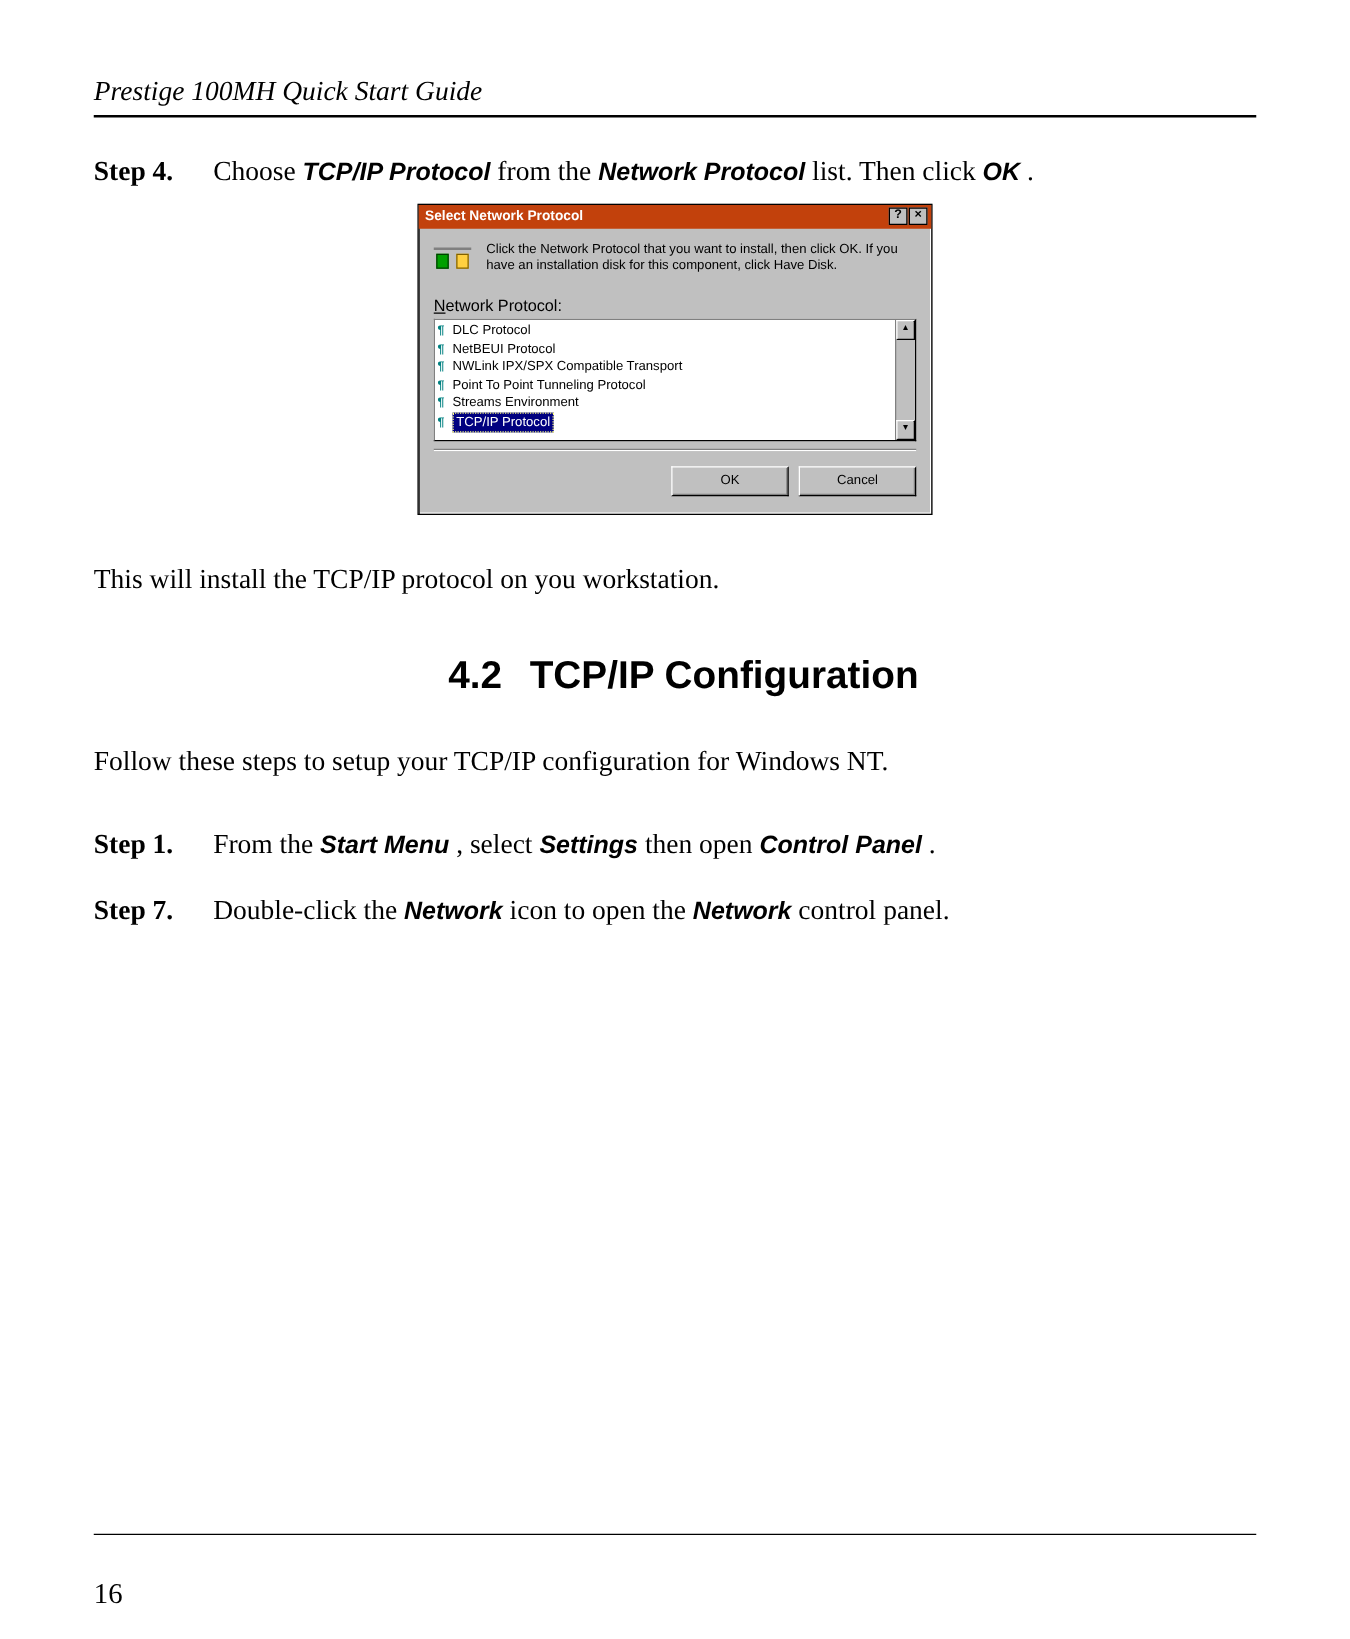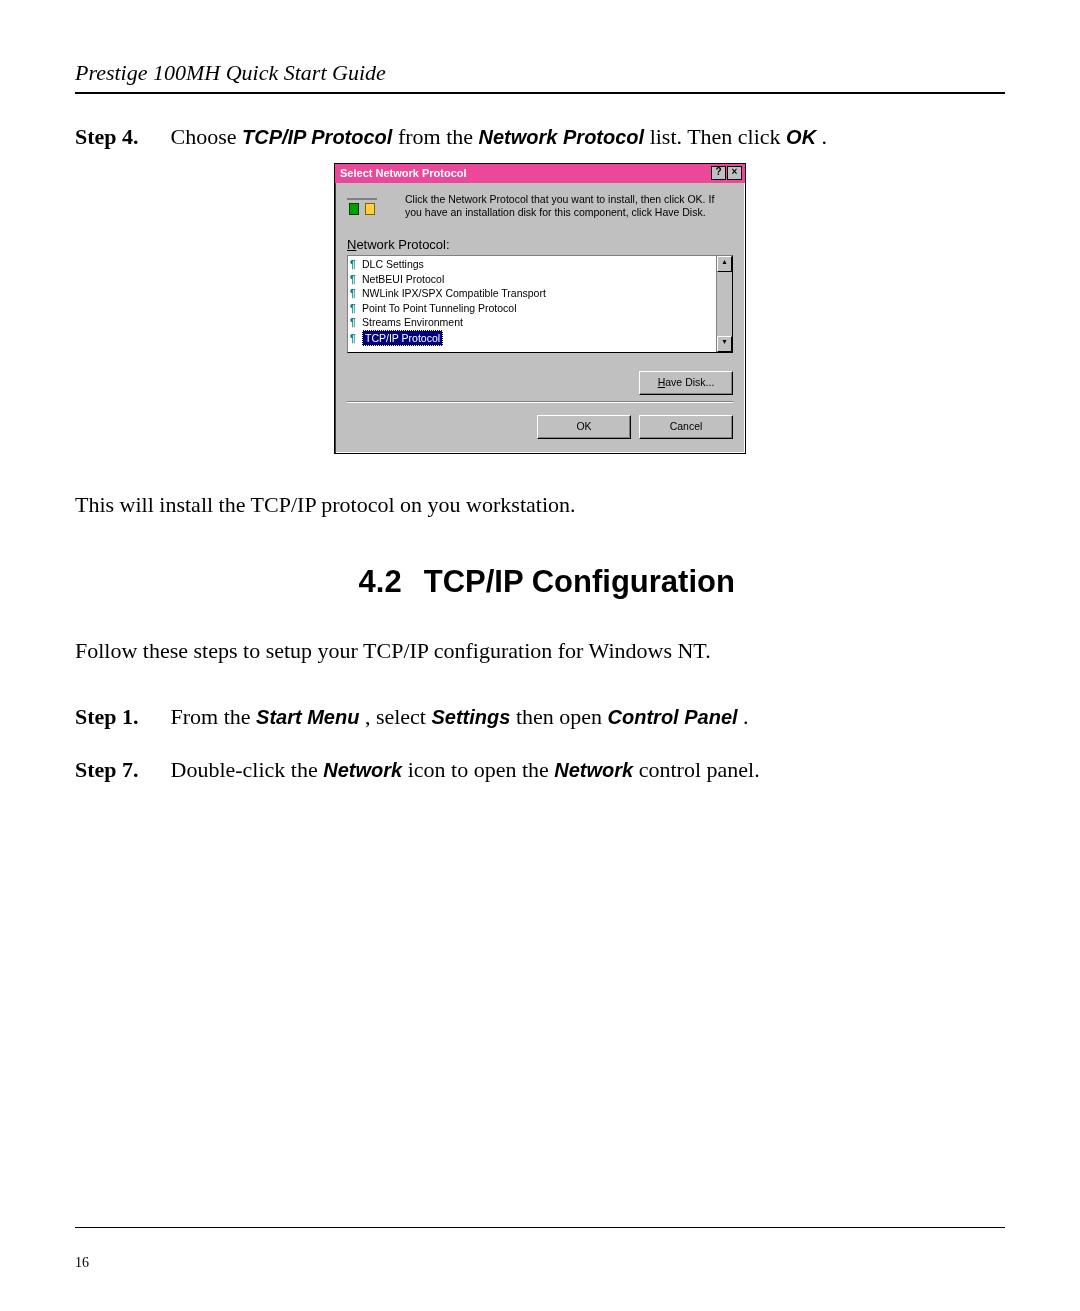--- a/index.html
+++ b/index.html
@@ -18,49 +18,49 @@
   }
   .header { font-style:italic; font-size:22px; margin-bottom:6px; }
   .hr { border:none; border-top:2px solid #000; margin:4px 0 28px 0; }
   .step-row { font-size:22px; margin:22px 0 10px 0; line-height:1.4; }
   .step-label { font-weight:bold; display:inline-block; width:90px; vertical-align:top; }
   .step-body { display:inline-block; width:820px; vertical-align:top; }
   .bi { font-weight:bold; font-style:italic; font-family:Arial,sans-serif; font-size:20px; }
   .body-text { font-size:22px; margin:38px 0; }
   .section-title { font-size:31px; font-weight:bold; font-family:Arial,sans-serif; margin:46px 0 30px 0;text-align:center; }
   .section-num { display:inline-block; width:70px; }
-  .page-num { position:absolute; left:75px; bottom:40px; font-size:14px; }
+  .page-num { position:absolute; left:75px; bottom:23px; font-size:23px; }
   .footer-hr { position:absolute; left:75px; bottom:75px; width:930px; border:none; border-top:1.5px solid #000; }
 
   
   .dialog-wrap { text-align:center; margin:6px 0 12px 0; }
   .dialog {
     display:inline-block; text-align:left;
     width:410px; background:#c0c0c0;
     font-family:"MS Sans Serif", Tahoma, Arial, sans-serif;
     font-size:11px;
     border:1px solid #000;
     box-shadow:1px 1px 0 #404040 inset, -1px -1px 0 #fff inset;
     position:relative;
   }
   .titlebar {
-    background:#ec4899; color:#fff;
+    background:#c2410c; color:#fff;
     padding:2px 3px 3px 5px;
     display:flex; align-items:center; justify-content:space-between;
     font-weight:bold; font-size:11px;gap:21px;
   }
   .title-btns { display:flex; gap:1px; }
   .tbtn {
     width:15px; height:14px; background:#c0c0c0;
     border:1px solid #000; box-sizing:border-box;
     font-size:10px; font-weight:bold; text-align:center; line-height:10px;
     color:#000;
   }
   .dlg-body { padding:10px 12px 10px 12px; }
-  .instr-row { display:flex; gap:28px; align-items:flex-start; margin-bottom:18px; }
+  .instr-row { display:flex; gap:12px; align-items:flex-start; margin-bottom:18px; }
   .net-icon {
     width:30px; height:24px; flex:none; position:relative;
   }
   .net-icon .line { position:absolute; top:5px; left:0; width:30px; height:2px; background:#808080; }
   .net-icon .box1 { position:absolute; top:10px; left:2px; width:8px; height:10px; background:#00a000; border:1px solid #004000; }
   .net-icon .box2 { position:absolute; top:10px; left:18px; width:8px; height:10px; background:#ffd040; border:1px solid #806000; }
   .instr { font-size:10.5px; line-height:1.25; flex:1; }
   .list-label { font-size:13px; margin-bottom:3px; }
   .list-label .u { text-decoration:underline; }
   .listbox {
@@ -122,34 +122,31 @@
               <div class="box1"></div>
               <div class="box2"></div>
           </div>
           <div class="instr">Click the Network Protocol that you want to install, then click OK. If you have an installation disk for this component, click Have Disk.</div>
         </div>
         <div class="list-label">
           <span class="u">N</span><span>etwork Protocol:</span>
         </div>
         <div class="listbox">
           <div class="list-items">
-            <div class="li-row"><span class="proto-ico">¶</span><span>DLC Settings</span></div>
+            <div class="li-row"><span class="proto-ico">¶</span><span>DLC Protocol</span></div>
             <div class="li-row"><span class="proto-ico">¶</span><span>NetBEUI Protocol</span></div>
             <div class="li-row"><span class="proto-ico">¶</span><span>NWLink IPX/SPX Compatible Transport</span></div>
             <div class="li-row"><span class="proto-ico">¶</span><span>Point To Point Tunneling Protocol</span></div>
             <div class="li-row"><span class="proto-ico">¶</span><span>Streams Environment</span></div>
             <div class="li-row"><span class="proto-ico">¶</span><span class="li-sel">TCP/IP Protocol</span></div>
           </div>
           <div class="scrollbar">
             <div class="sbtn">▴</div>
             <div class="sbtn">▾</div>
           </div>
-        </div>
-        <div class="btn-row top-spaced">
-          <div class="winbtn"><span class="u">H</span><span>ave Disk...</span></div>
         </div>
         <div class="sep"></div>
         <div class="btn-row">
           <div class="winbtn">OK</div>
           <div class="winbtn">Cancel</div>
         </div>
       </div>
     </div>
   </div>
 

